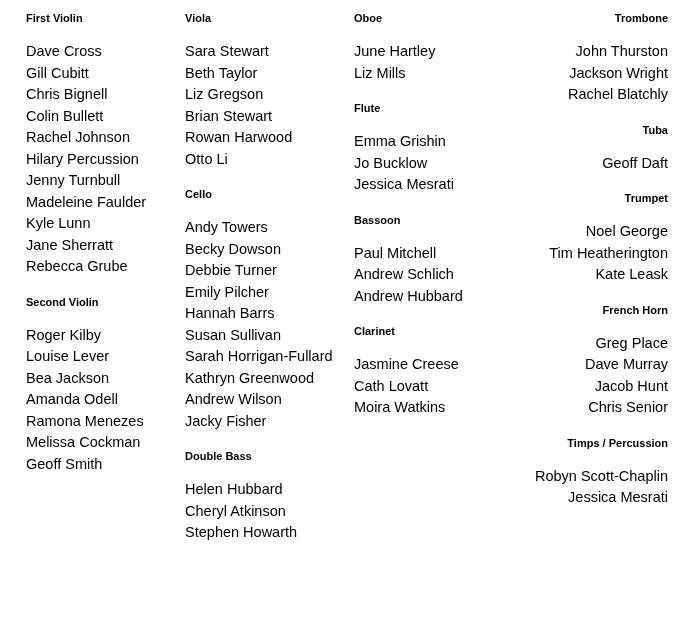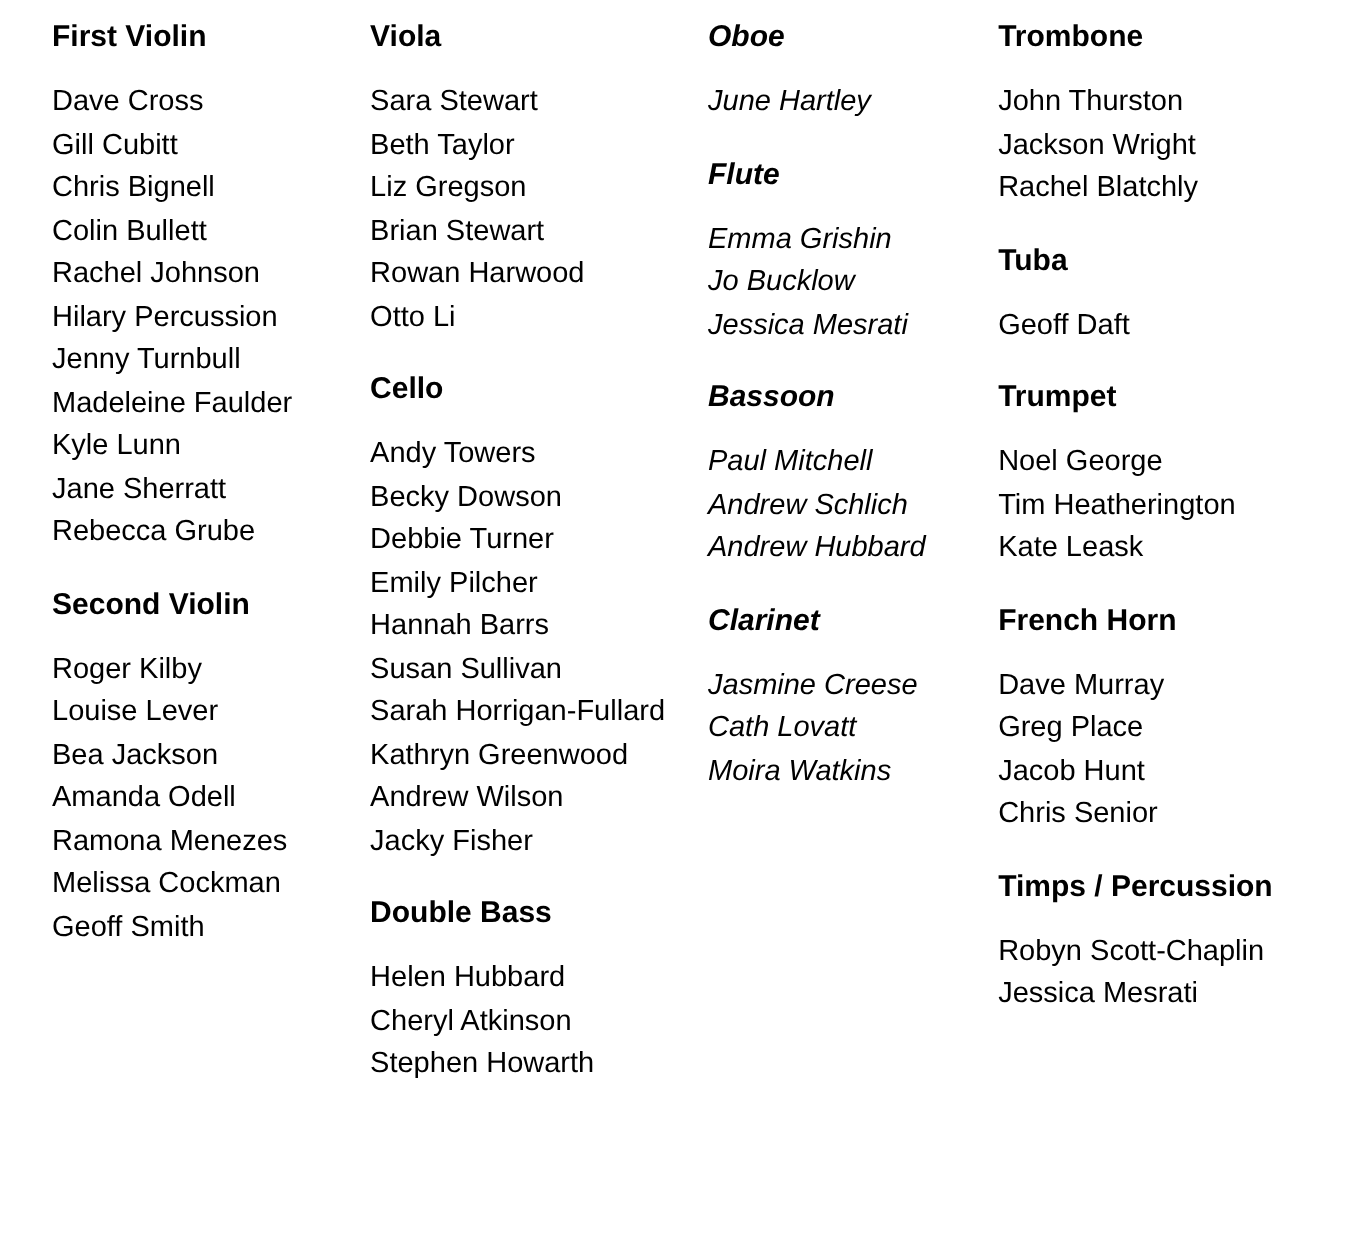--- a/index.html
+++ b/index.html
@@ -25,28 +25,28 @@
     display: flex;
     align-items: flex-start;
     width: 100%;
     height: 100%;
   }
   .column {
     box-sizing: border-box;
   }
   .col-1 { width: 168px; padding-left: 18px; }
   .col-2 { width: 176px; padding-left: 10px; }
-  .col-3 { width: 150px; padding-left: 4px; font-style: italic; }
-  .col-4 { width: 170px; padding-left: 0px; }
+  .col-3 { width: 150px; padding-left: 4px; }
+  .col-4 { width: 170px; padding-left: 0px; text-align: right; }
 
   .section {
     margin-bottom: 2px;
   }
   .section-title {
-    font-size: 15px;
+    font-size: 11px;
     font-weight: bold;
     line-height: 17px;
     margin: 0 0 14px 0;
     white-space: nowrap;
   }
   .section + .section .section-title {
     margin-top: 16px;
   }
   .name-list {
     list-style: none;
@@ -131,20 +131,21 @@
           <li>Stephen Howarth</li>
         </ul>
       </div>
     </div>
 
     <div class="column col-3">
       <div class="section">
         <div class="section-title">Oboe</div>
         <ul class="name-list">
           <li>June Hartley</li>
+          <li>Liz Mills</li>
         </ul>
       </div>
       <div class="section">
         <div class="section-title">Flute</div>
         <ul class="name-list">
           <li>Emma Grishin</li>
           <li>Jo Bucklow</li>
           <li>Jessica Mesrati</li>
         </ul>
       </div>
@@ -185,22 +186,22 @@
         <div class="section-title">Trumpet</div>
         <ul class="name-list">
           <li>Noel George</li>
           <li>Tim Heatherington</li>
           <li>Kate Leask</li>
         </ul>
       </div>
       <div class="section">
         <div class="section-title">French Horn</div>
         <ul class="name-list">
+          <li>Greg Place</li>
           <li>Dave Murray</li>
-          <li>Greg Place</li>
           <li>Jacob Hunt</li>
           <li>Chris Senior</li>
         </ul>
       </div>
       <div class="section">
         <div class="section-title">Timps / Percussion</div>
         <ul class="name-list">
           <li>Robyn Scott-Chaplin</li>
           <li>Jessica Mesrati</li>
         </ul>

